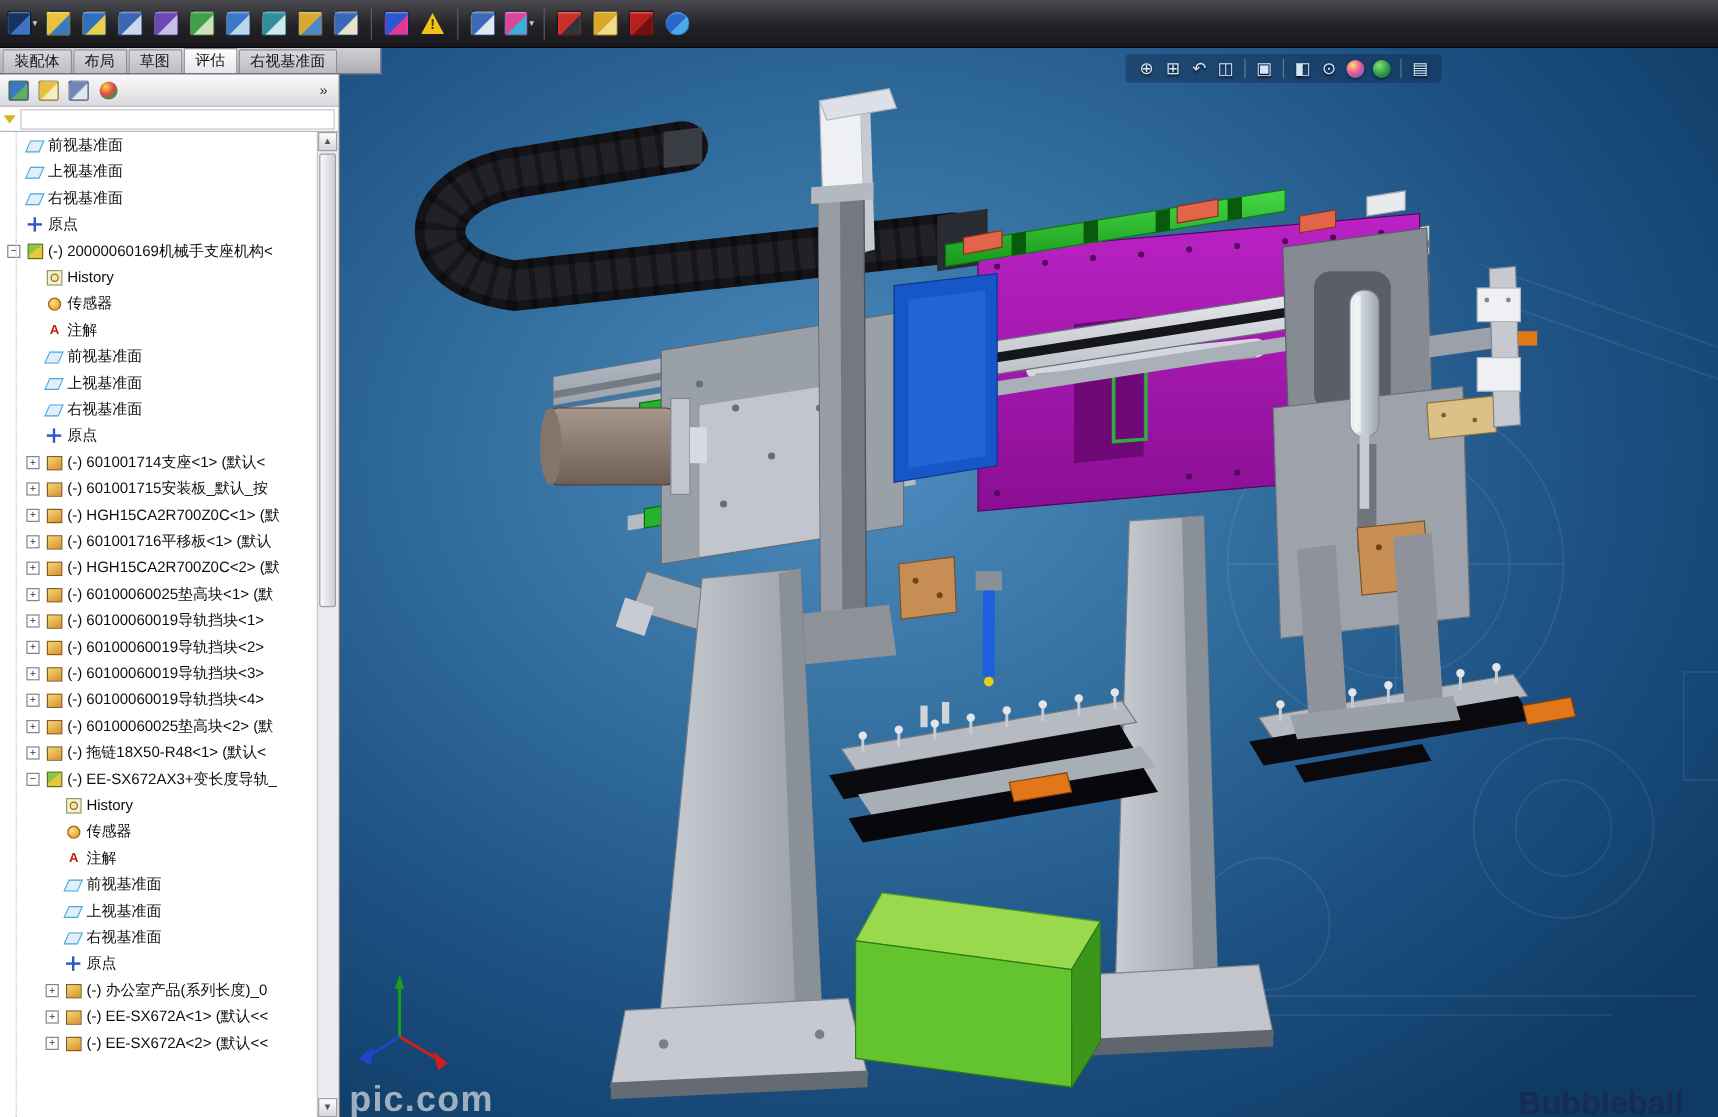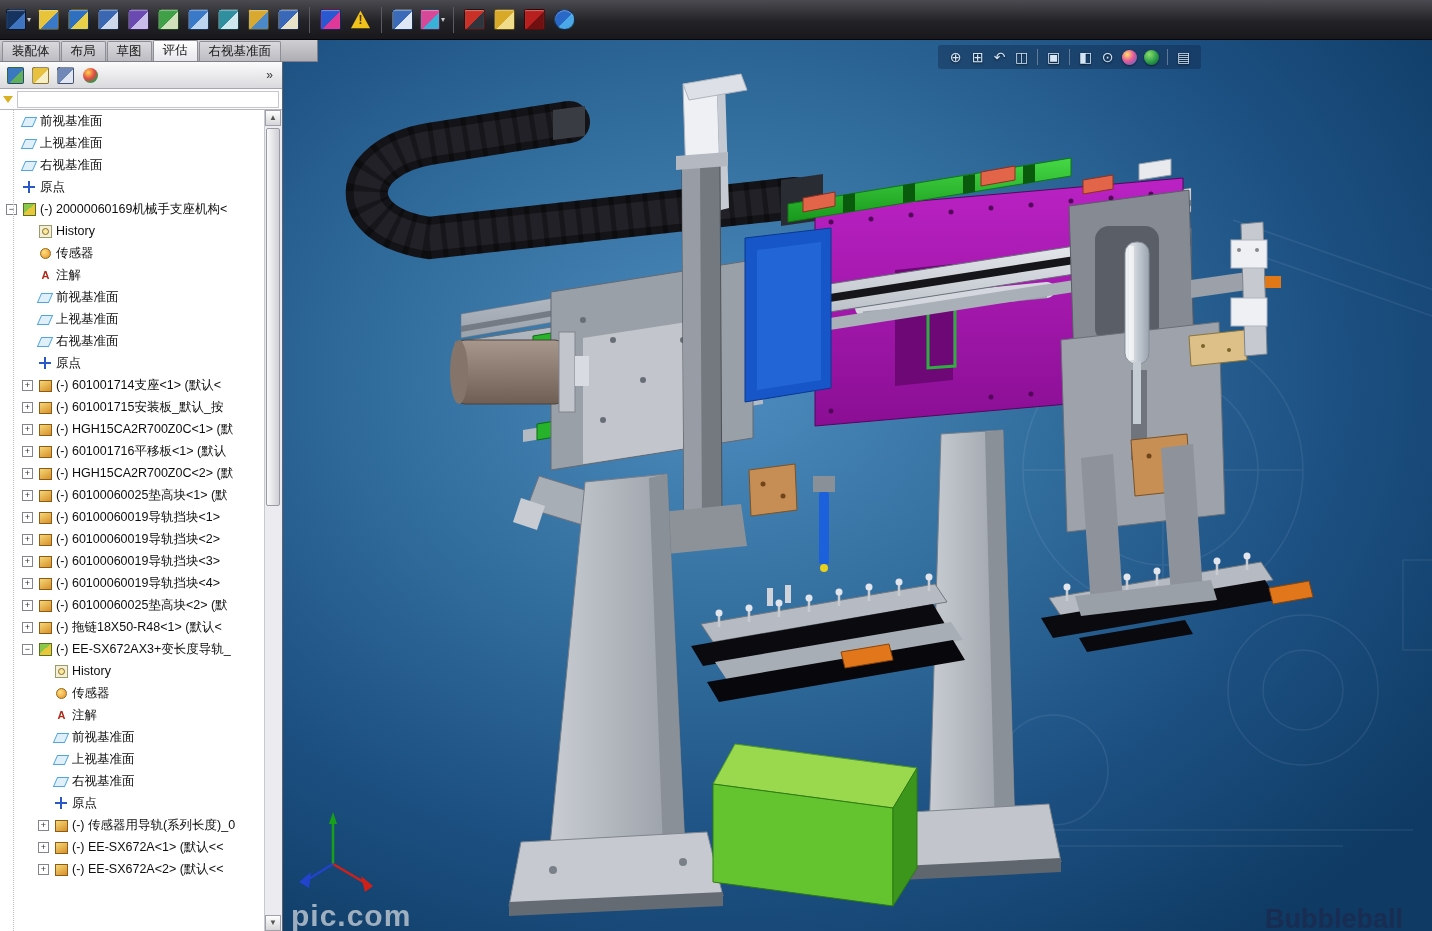--- a/index.html
+++ b/index.html
@@ -685,21 +685,21 @@
             <span class="exp-slot"></span>
             <span class="ti origin"></span>
             <span class="tlabel">原点</span>
           </div>
           <div class="trow">
             <span class="tindent" style="width: 32px;"></span>
             <span class="exp-slot">
               <span class="exp">+</span>
             </span>
             <span class="ti part"></span>
-            <span class="tlabel">(-) 传感器用导轨(系列长度)_0</span>
+            <span class="tlabel">(-) 办公室产品(系列长度)_0</span>
           </div>
           <div class="trow">
             <span class="tindent" style="width: 32px;"></span>
             <span class="exp-slot">
               <span class="exp">+</span>
             </span>
             <span class="ti part"></span>
             <span class="tlabel">(-) EE-SX672A&lt;1&gt; (默认&lt;&lt;</span>
           </div>
           <div class="trow">

